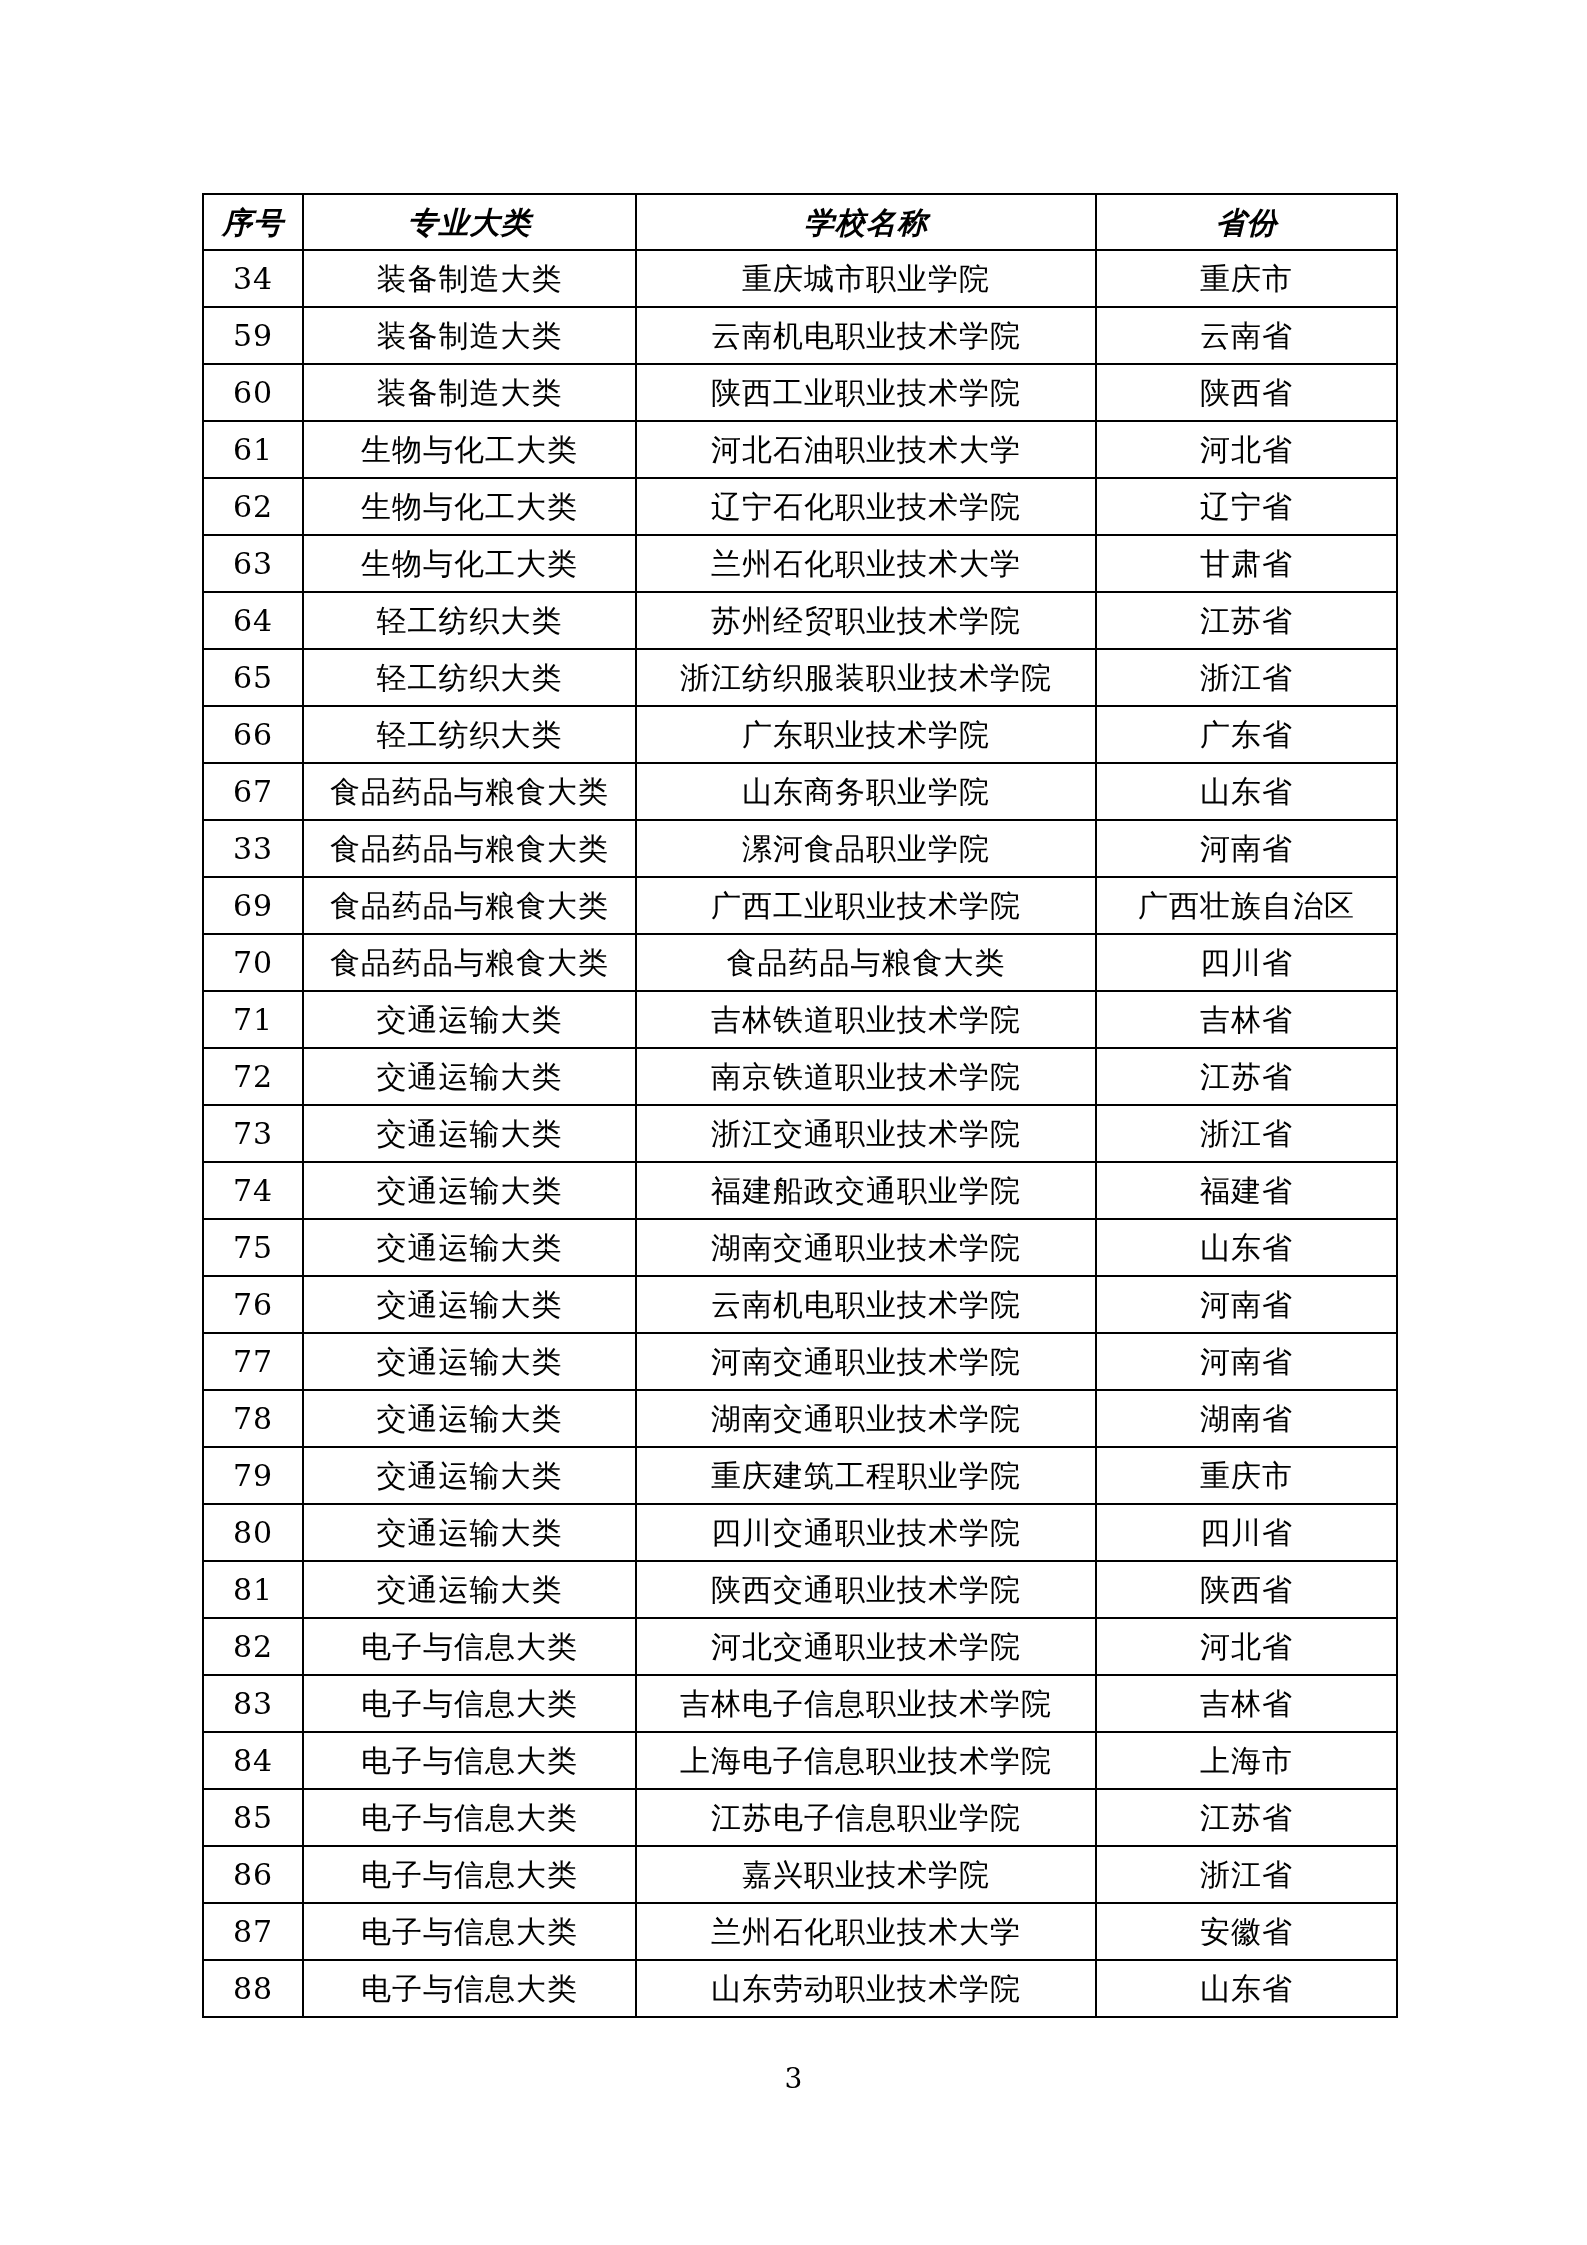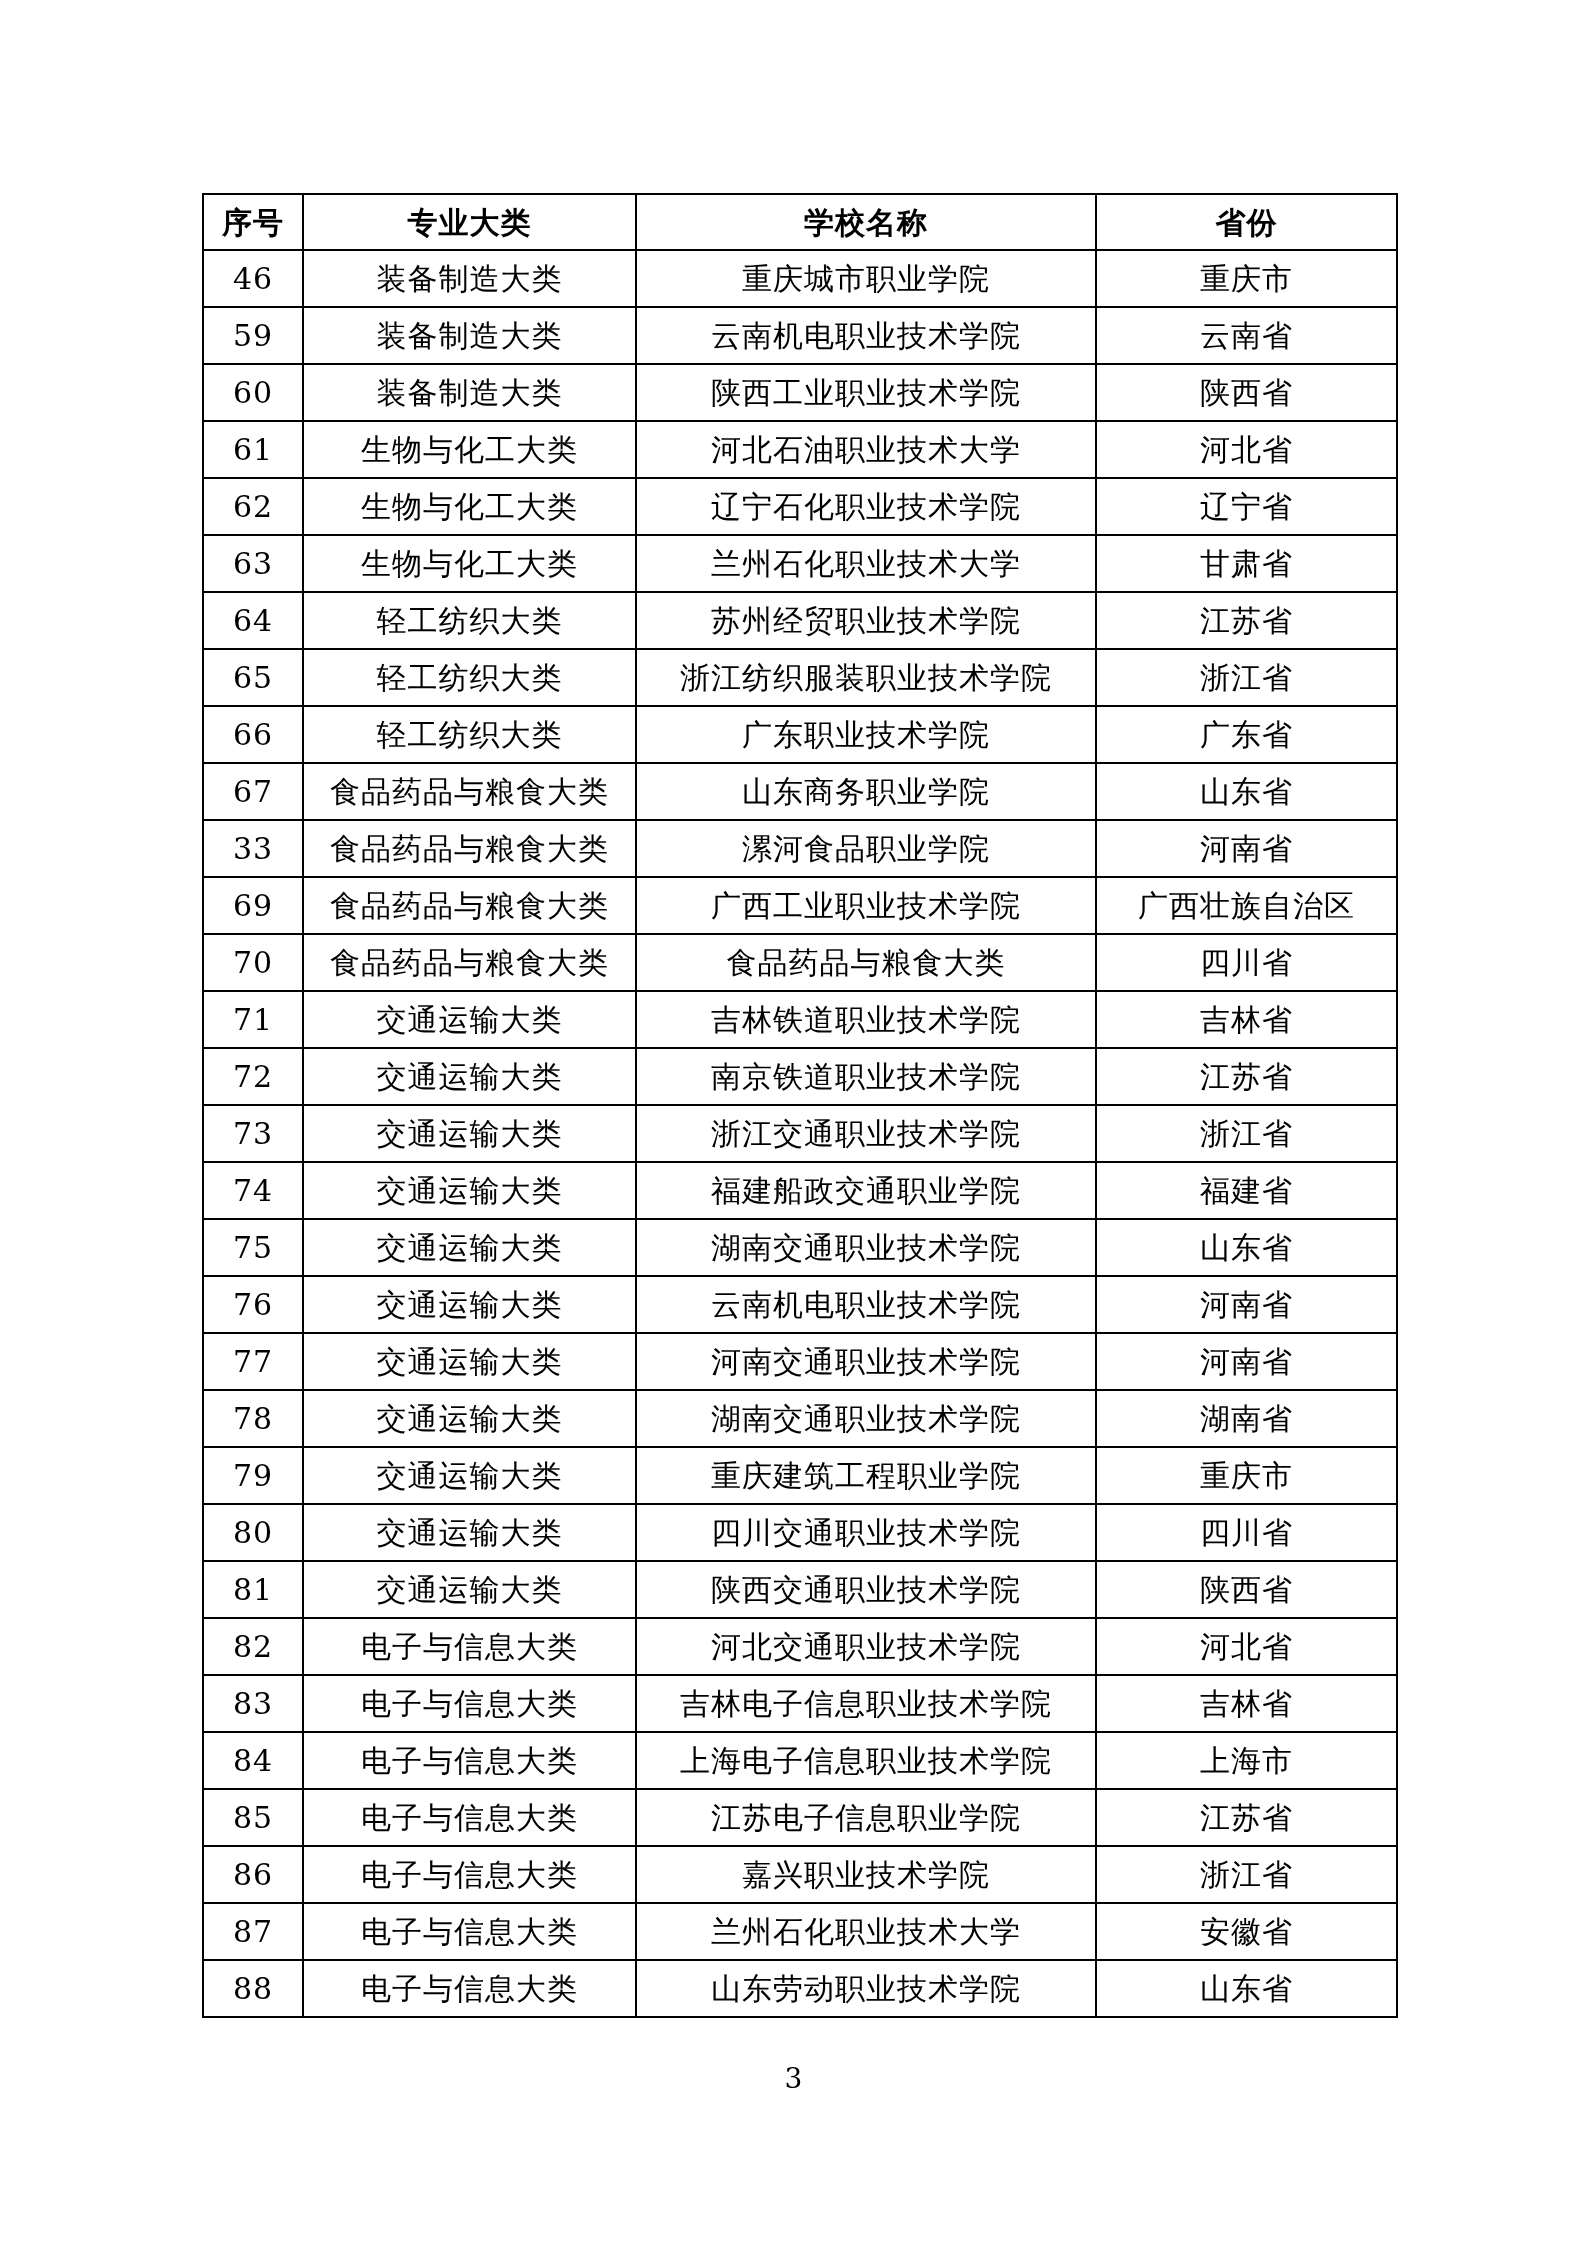--- a/index.html
+++ b/index.html
@@ -35,20 +35,21 @@
     padding: 0 4px;
     font-size: 30px;
     line-height: 1.1;
     letter-spacing: 1px;
     overflow: hidden;
     white-space: nowrap;
   }
   .doc-table th {
     height: 54px;
     font-weight: bold;
+    font-style: italic;
   }
   .doc-table td {
     height: 55px;
     font-weight: normal;
   }
   .page-number {
     position: absolute;
     left: 0;
     right: 0;
     top: 2062px;
@@ -72,21 +73,21 @@
     <thead>
       <tr>
         <th>序号</th>
         <th>专业大类</th>
         <th>学校名称</th>
         <th>省份</th>
       </tr>
     </thead>
     <tbody>
     <tr>
-      <td>46</td>
+      <td>34</td>
       <td>装备制造大类</td>
       <td>重庆城市职业学院</td>
       <td>重庆市</td>
     </tr>
 
     <tr>
       <td>59</td>
       <td>装备制造大类</td>
       <td>云南机电职业技术学院</td>
       <td>云南省</td>

